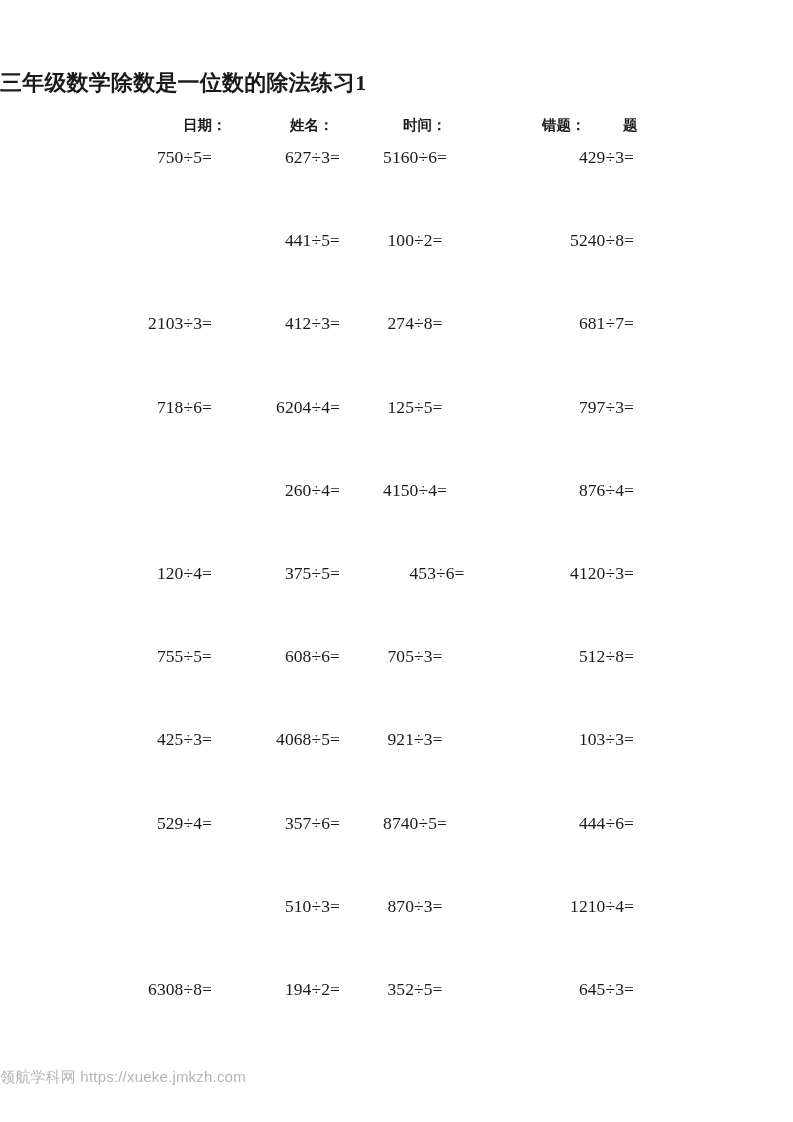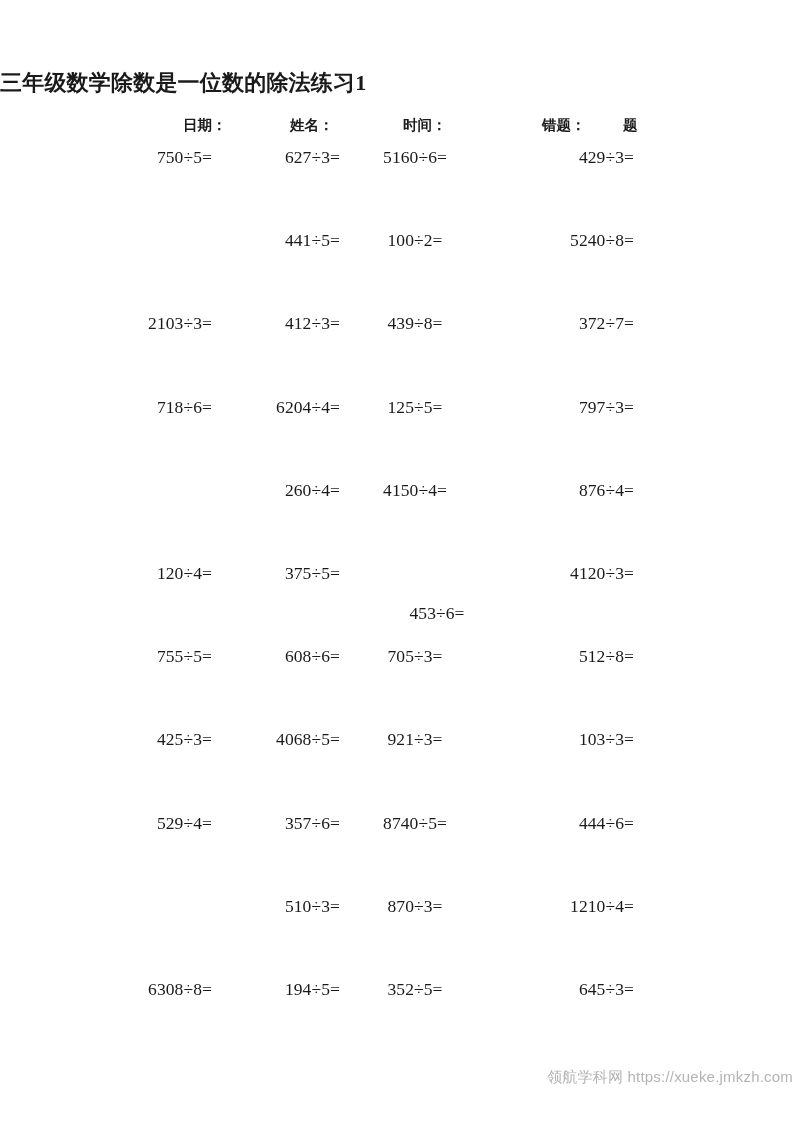--- a/index.html
+++ b/index.html
@@ -83,29 +83,29 @@
     white-space: nowrap;
     letter-spacing: 0.1px;
   }
   
   .col-0 { left: 62px;  width: 150px; text-align: right; }
   .col-1 { left: 212px; width: 128px; text-align: right; }
   .col-2 { left: 350px; width: 130px; text-align: center; font-family: Liberation Serif, serif; }
   .col-3 { left: 500px; width: 134px; text-align: right; }
 
   
-  .cell-indent { padding-left: 22px; margin-top: 40px; }
+  .cell-indent { padding-left: 22px; }
 
   
   .footer-watermark {
     position: absolute;
     top: 1068px;
     left: 0;
     width: 793px;
-    text-align: right;
+    text-align: left;
     font-family: "Liberation Sans", "DejaVu Sans", sans-serif;
     font-size: 15px;
     color: #b4b4b4;
     white-space: nowrap;
     letter-spacing: 0.2px;
   }
 </style>
 </head>
 <body>
 
@@ -129,22 +129,22 @@
       <span class="problem-cell col-3">429÷3=</span>
     </div>
     <div class="problem-row">
       <span class="problem-cell col-1">441÷5=</span>
       <span class="problem-cell col-2">100÷2=</span>
       <span class="problem-cell col-3">5240÷8=</span>
     </div>
     <div class="problem-row">
       <span class="problem-cell col-0">2103÷3=</span>
       <span class="problem-cell col-1">412÷3=</span>
-      <span class="problem-cell col-2">439÷8=</span>
-      <span class="problem-cell col-3">372÷7=</span>
+      <span class="problem-cell col-2">274÷8=</span>
+      <span class="problem-cell col-3">681÷7=</span>
     </div>
     <div class="problem-row">
       <span class="problem-cell col-0">718÷6=</span>
       <span class="problem-cell col-1">6204÷4=</span>
       <span class="problem-cell col-2">125÷5=</span>
       <span class="problem-cell col-3">797÷3=</span>
     </div>
     <div class="problem-row">
       <span class="problem-cell col-1">260÷4=</span>
       <span class="problem-cell col-2">4150÷4=</span>
@@ -174,21 +174,21 @@
       <span class="problem-cell col-2">8740÷5=</span>
       <span class="problem-cell col-3">444÷6=</span>
     </div>
     <div class="problem-row">
       <span class="problem-cell col-1">510÷3=</span>
       <span class="problem-cell col-2">870÷3=</span>
       <span class="problem-cell col-3">1210÷4=</span>
     </div>
     <div class="problem-row">
       <span class="problem-cell col-0">6308÷8=</span>
-      <span class="problem-cell col-1">194÷5=</span>
+      <span class="problem-cell col-1">194÷2=</span>
       <span class="problem-cell col-2">352÷5=</span>
       <span class="problem-cell col-3">645÷3=</span>
     </div>
   </div>
 
   <div class="footer-watermark">领航学科网 https://xueke.jmkzh.com</div>
 
 </div>
 
 </body></html>

